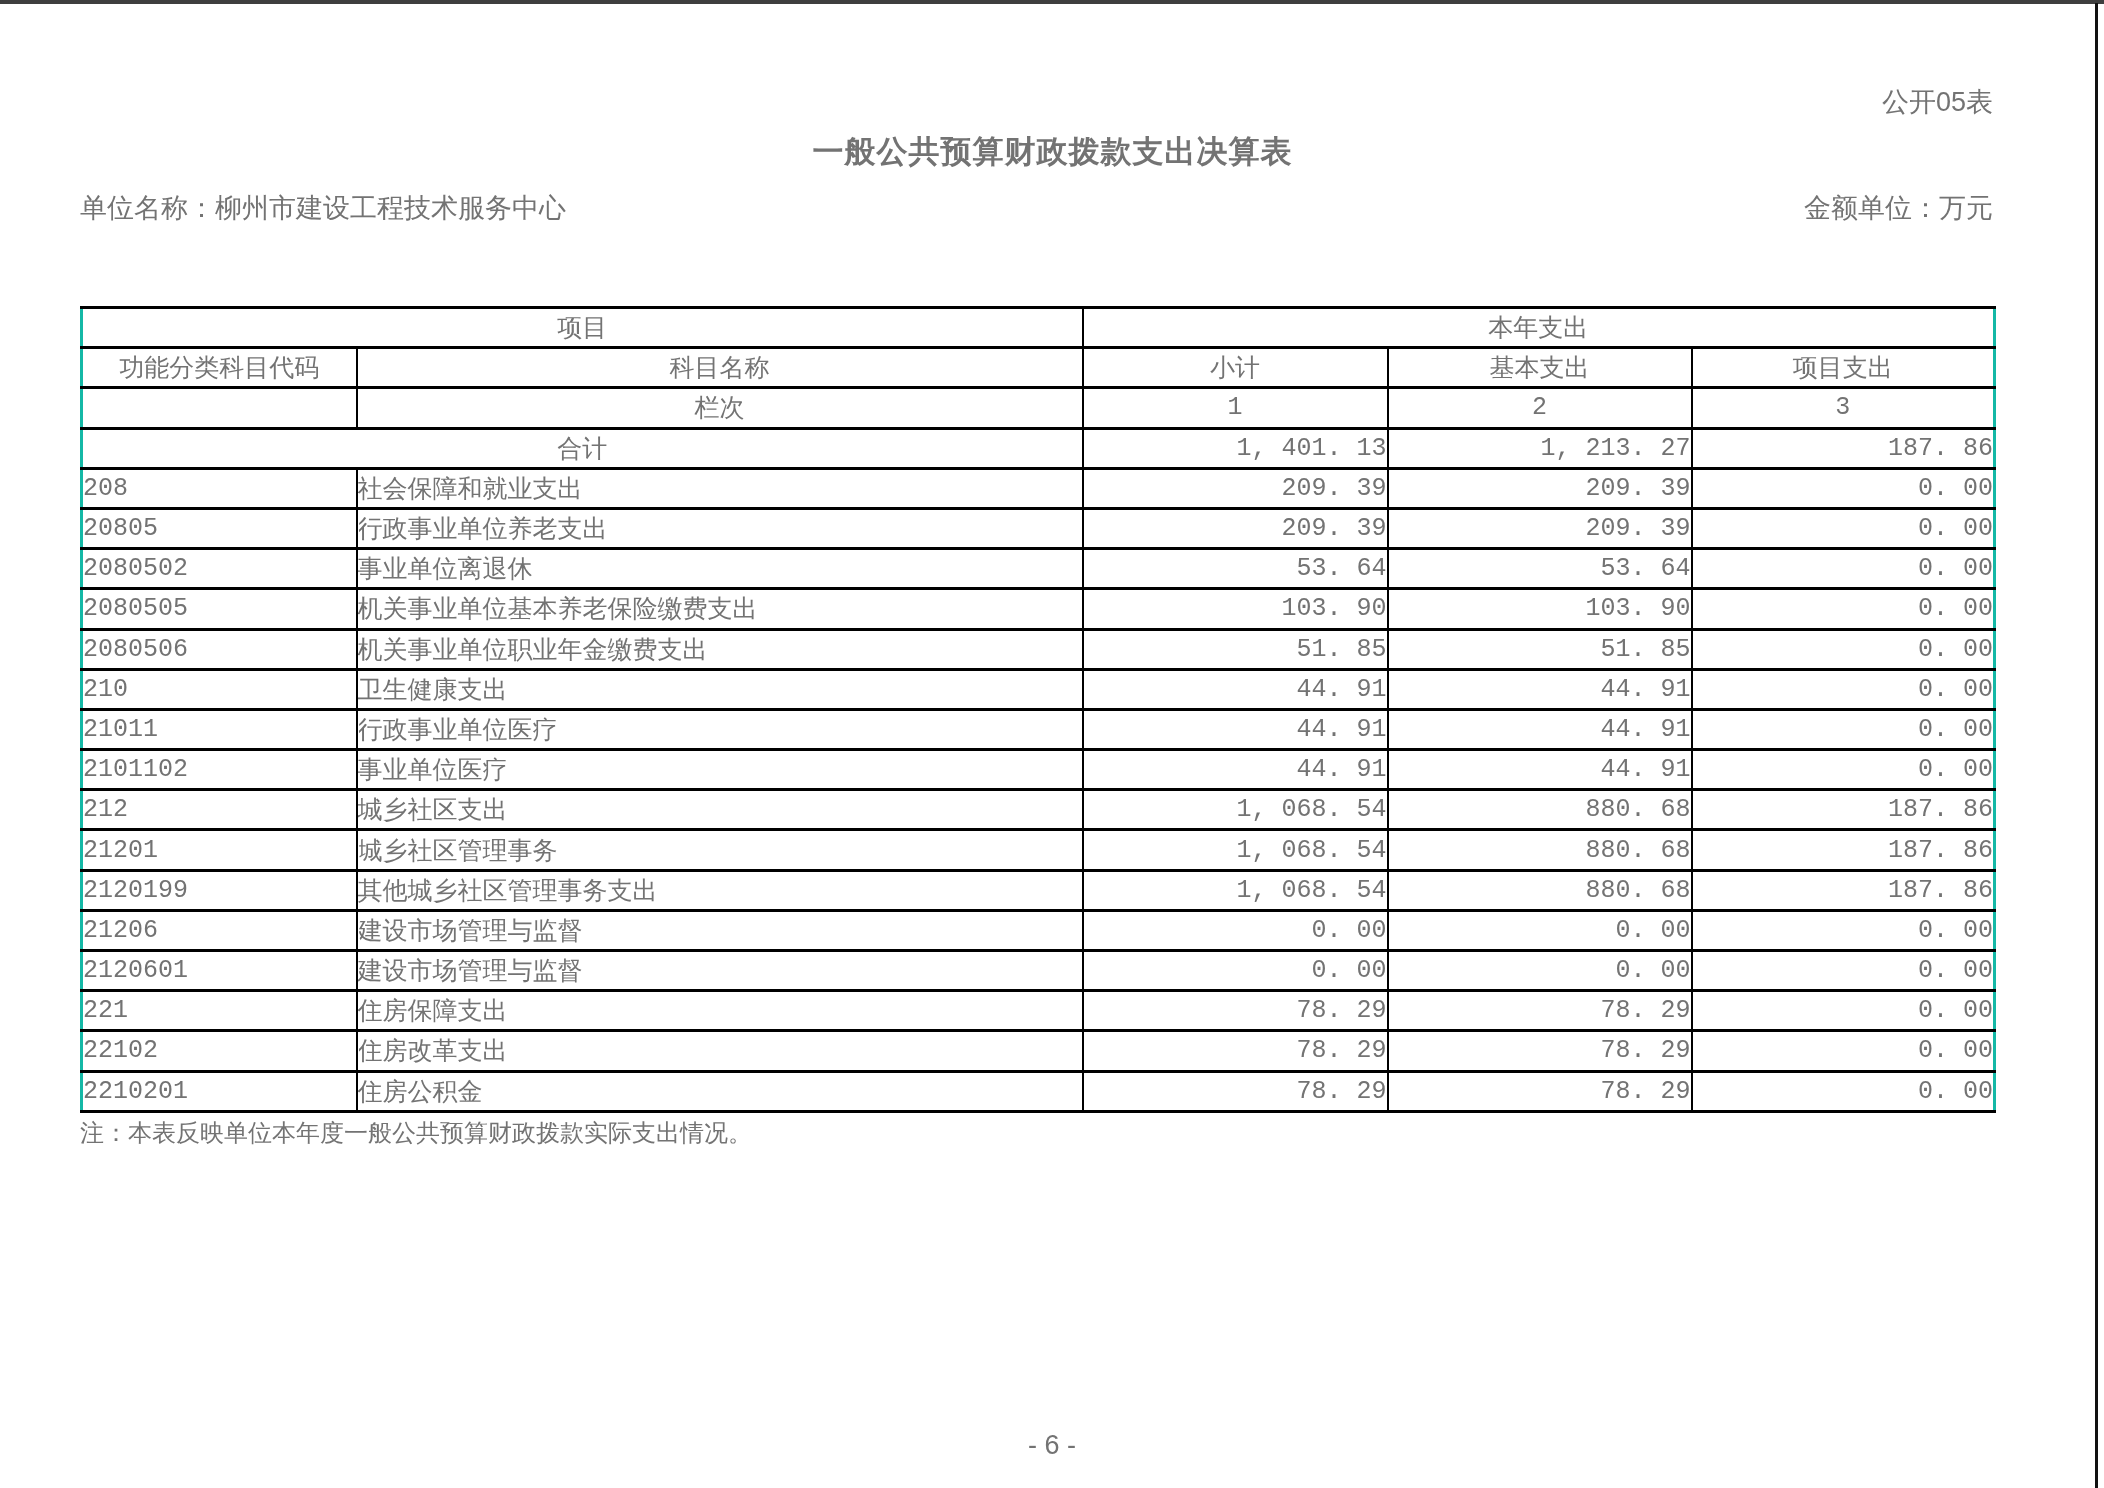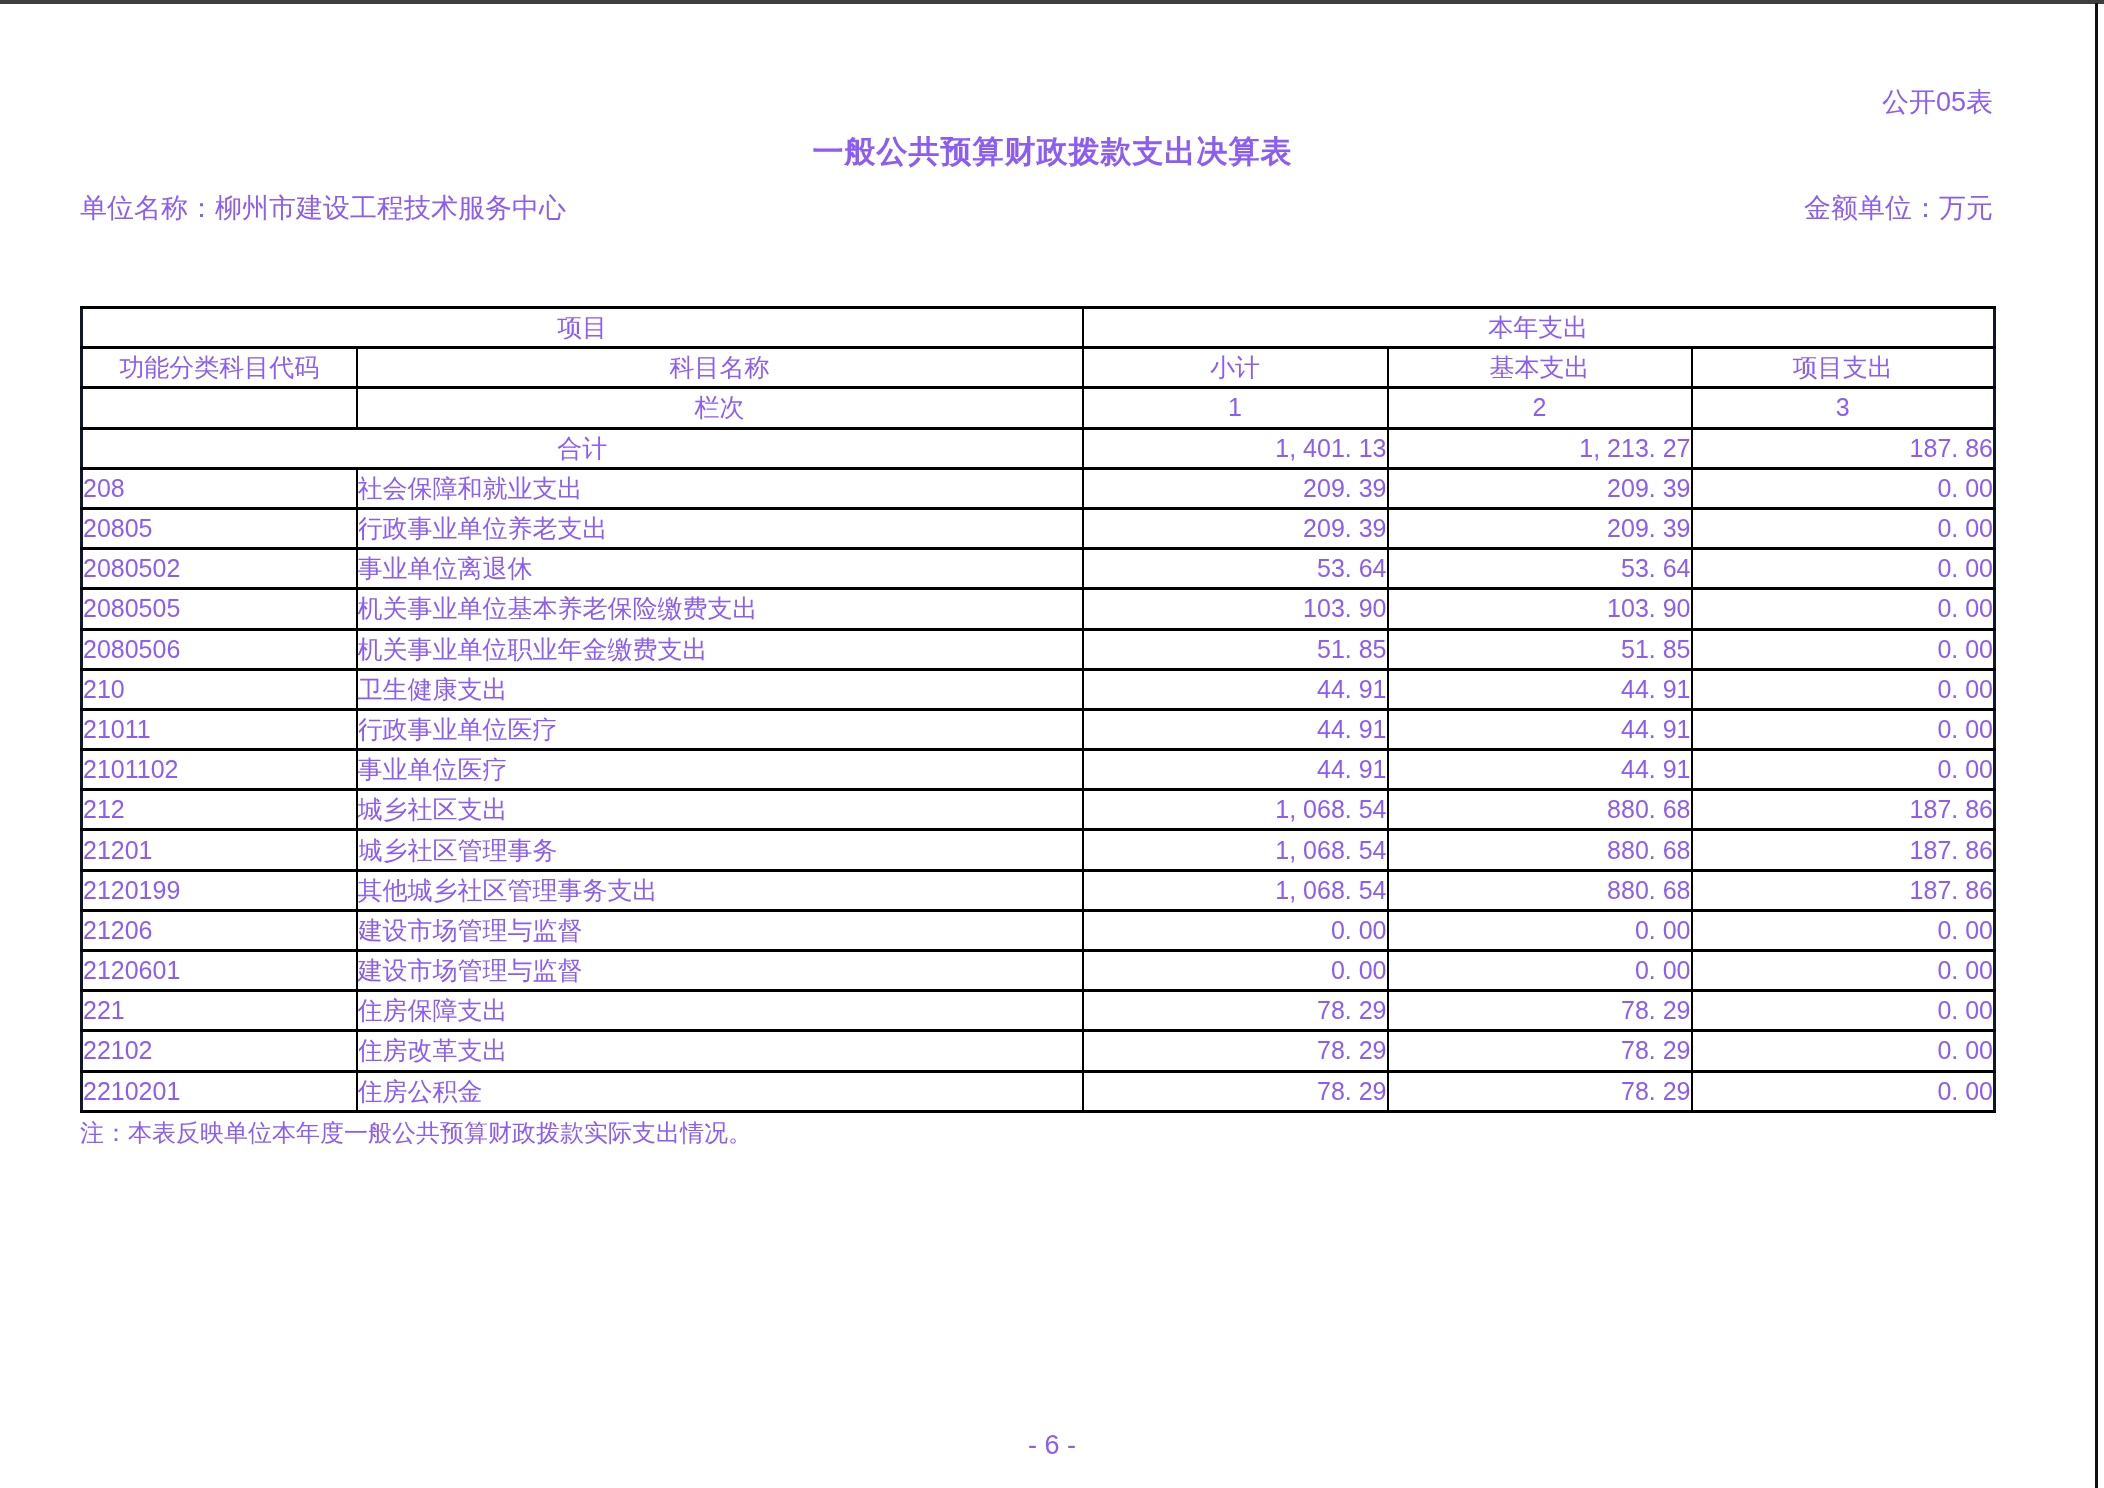--- a/index.html
+++ b/index.html
@@ -1,30 +1,30 @@
 <!DOCTYPE html>
 <html><head>
 <meta charset="utf-8">
 <style>
   html,body{margin:0;padding:0;background:#ffffff;}
   .page{position:relative;width:2104px;height:1488px;background:#ffffff;
-        font-family:"Liberation Sans",sans-serif;color:#8b5cf6;overflow:hidden;}
+        font-family:"Liberation Sans",sans-serif;color:#737373;overflow:hidden;}
   .topbar{position:absolute;left:0;top:0;width:2104px;height:4px;background:#3e3e3e;}
   .right-edge{position:absolute;left:2095px;top:3px;width:3px;height:1485px;background:#111;}
   .form-label{position:absolute;left:80px;top:84px;width:1913px;text-align:right;font-size:27px;}
   .doc-title{position:absolute;left:96px;top:131px;width:1913px;text-align:center;
              font-size:31px;font-weight:bold;letter-spacing:1px;}
   .meta-row{position:absolute;left:80px;top:190px;width:1913px;display:flex;
             justify-content:space-between;font-size:27px;text-align:center;}
   table.budget{position:absolute;left:80px;top:306px;width:1913px;height:807px;
                border-collapse:collapse;table-layout:fixed;font-size:25px;}
   table.budget td{border-left:2px solid #000;border-right:2px solid #000;
                   border-top:3px solid #000;border-bottom:3px solid #000;
                   padding:0;overflow:hidden;white-space:nowrap;vertical-align:middle;}
-  table.budget{border:3px solid #0f172a;}
+  table.budget{border:3px solid #14b8a6;font-family:Liberation Mono, monospace;}
   table.budget tr{height:40px;}
   .c-center{text-align:center;}
   .c-num{text-align:right;padding-right:3px;}
   .code-l1{padding-left:40px;margin-top:8px;}
   .code-l2{padding-left:66px;}
   .code-l3{padding-left:92px;}
   .name-l1{padding-left:8px;}
   .name-l2{padding-left:36px;border-radius:17px;}
   .name-l3{padding-left:62px;}
   .note{position:absolute;left:80px;top:1117px;font-size:24px;}

